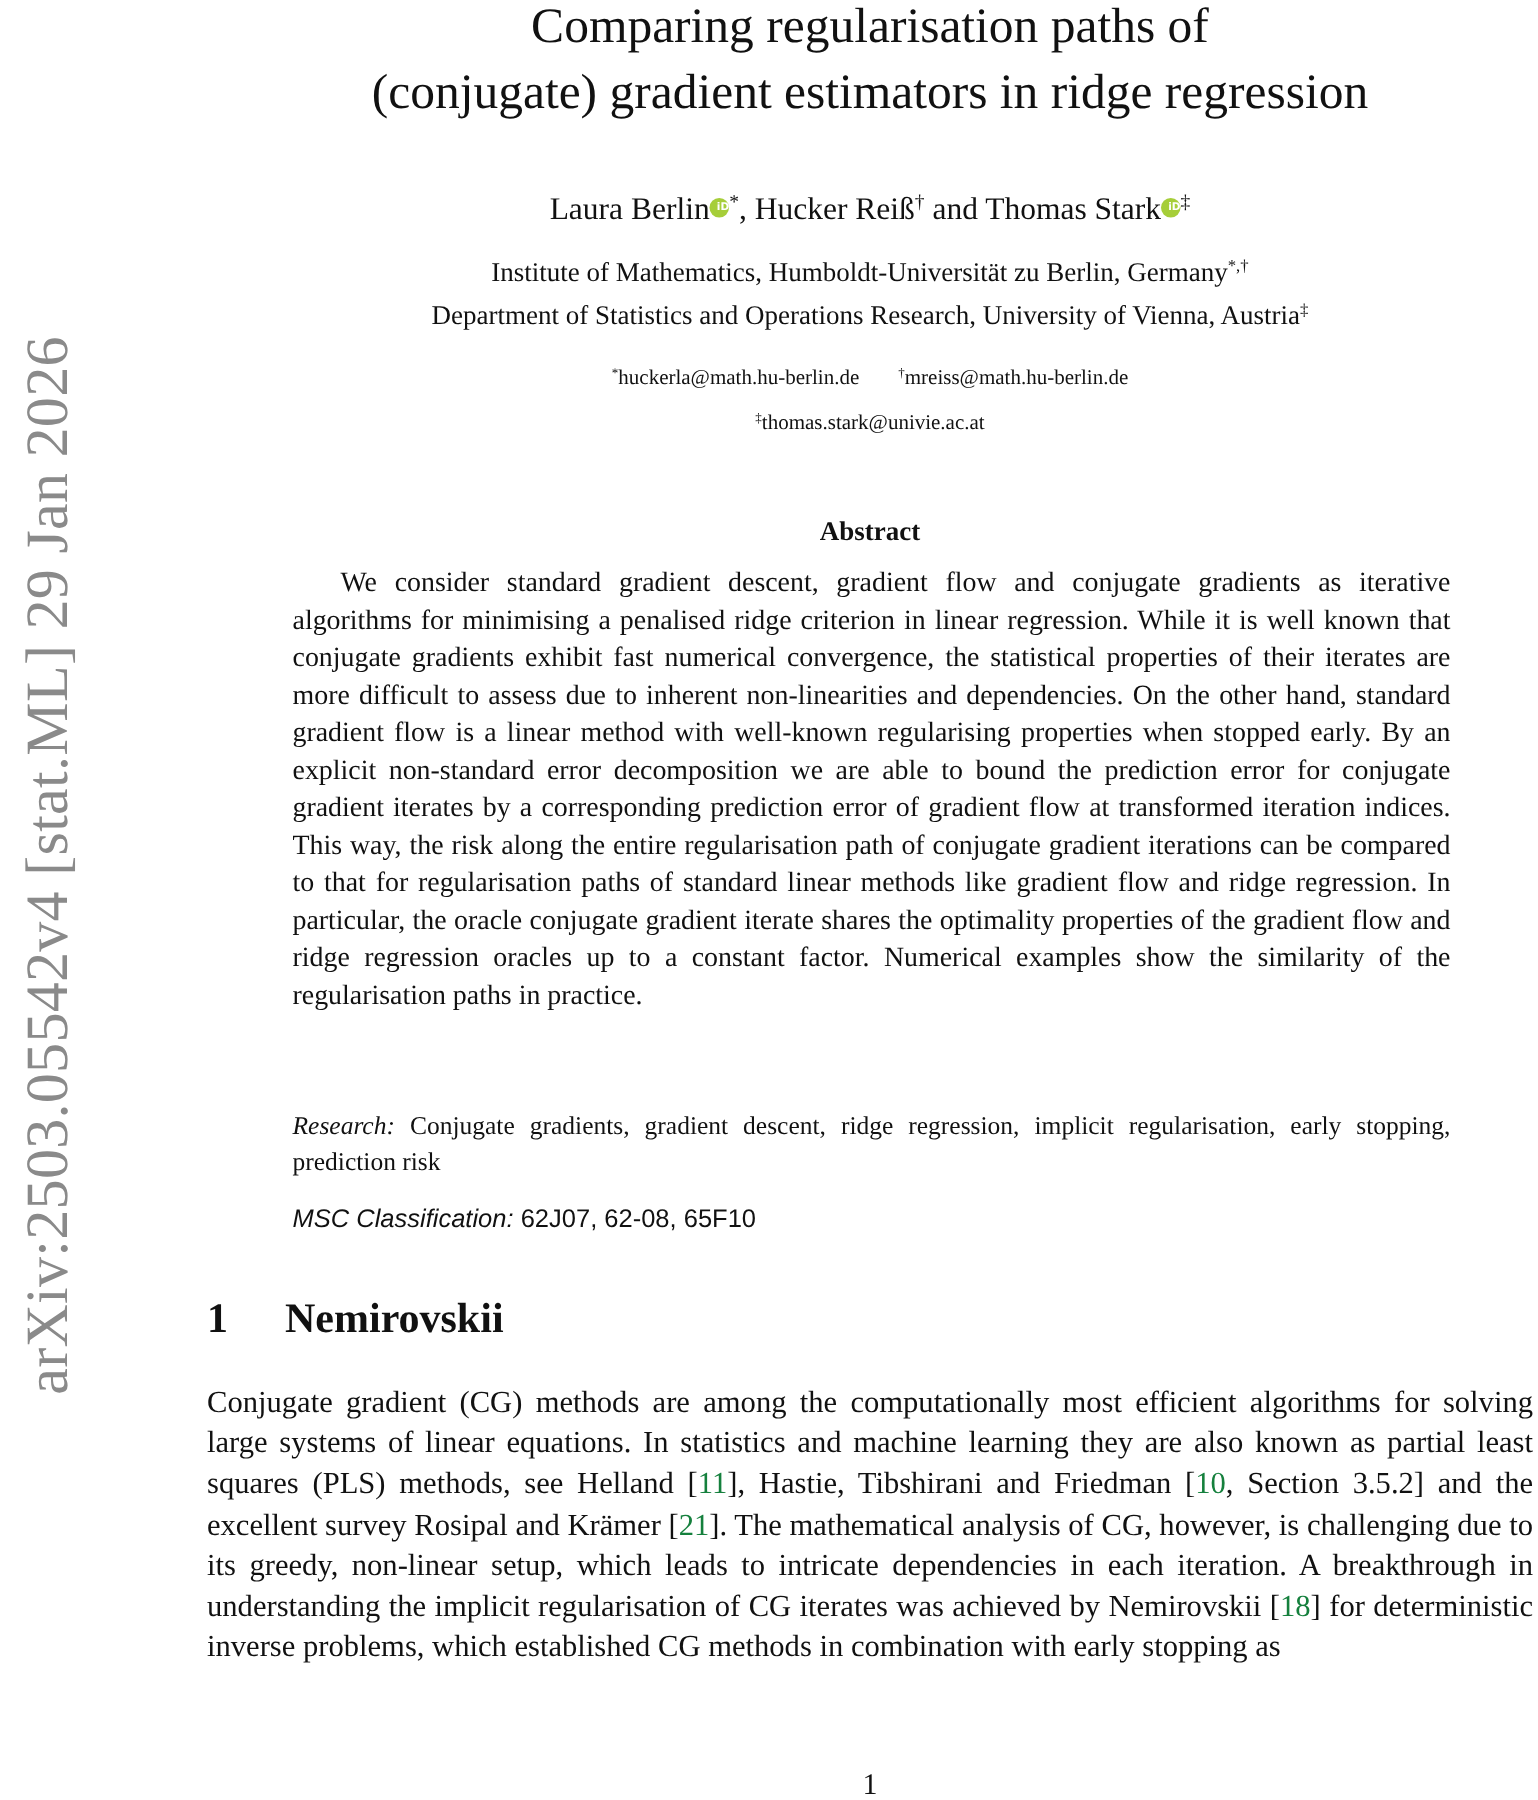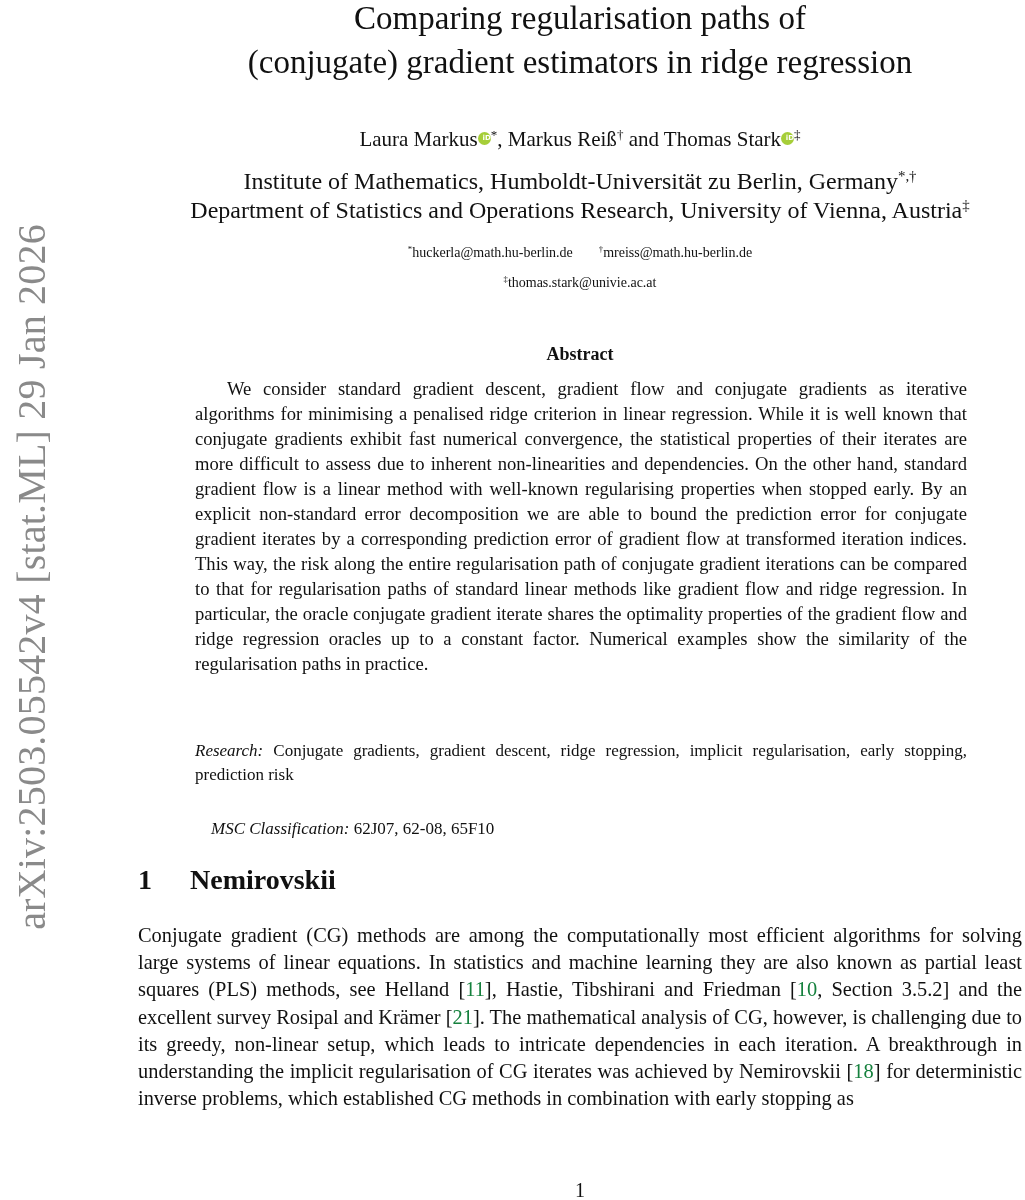--- a/index.html
+++ b/index.html
@@ -39,21 +39,21 @@
       display: inline-block; width: 13px; height: 13px; border-radius: 50%;
       background: #a6ce39; color: #fff; font-family: "DejaVu Sans", sans-serif;
       font-size: 7px; line-height: 13px; text-align: right; vertical-align: 6px;
       font-weight: bold;
     }
     sup { font-size: 0.62em; vertical-align: 0.55em; line-height: 0; }
     .affil {
       position: absolute; left: 150px; width: 860px;
       text-align: center;
       font-family: "Liberation Serif", serif;
-      font-size: 24px; line-height: 24px;
+      font-size: 18px; line-height: 24px;
     }
     .emails {
       position: absolute; left: 150px; width: 860px; top: 238px;
       text-align: center;
       font-family: "Liberation Serif", serif;
       font-size: 14px; line-height: 30px;
     }
     .emails .gap { display: inline-block; width: 26px; }
     .abstract-head {
       position: absolute; left: 150px; width: 860px; top: 342px;
@@ -67,22 +67,22 @@
       font-size: 18.6px; line-height: 25px;
       text-align: justify; text-indent: 32px; margin: 0;
     }
     .keywords {
       position: absolute; left: 195px; width: 772px; top: 739px;
       font-family: "Liberation Serif", serif;
       font-size: 17px; line-height: 24px; text-align: justify; margin: 0;
     }
     .msc {
       position: absolute; left: 195px; width: 772px; top: 801px;
-      font-family: Liberation Serif, serif;
-      font-size: 17px; line-height: 24px; margin: 16px;
+      font-family: Liberation Sans, sans-serif;
+      font-size: 17px; line-height: 24px; margin: 0;
     }
     .kw-label { font-style: italic; }
     .section-head {
       position: absolute; left: 138px; top: 862px;
       font-family: "Liberation Serif", serif;
       font-size: 28px; font-weight: bold; line-height: 36px; margin: 0;
     }
     .section-head .num { display: inline-block; width: 52px; }
     .intro {
       position: absolute; left: 138px; width: 884px; top: 922px;
@@ -103,21 +103,21 @@
 <div class="arxiv-stamp">
   <span>arXiv:2503.05542v4  [stat.ML]  29 Jan 2026</span>
 </div>
 
 <h1 class="title">
   <span>Comparing regularisation paths of</span><br>
   <span>(conjugate) gradient estimators in ridge regression</span>
 </h1>
 
 <div class="authors">
-  <span>Laura Markus</span><span class="orcid">iD</span><sup>*</sup><span>, </span><span>Markus Reiß</span><sup>†</sup><span> and </span><span>Thomas Stark</span><span class="orcid">iD</span><sup>‡</sup>
+  <span>Laura Berlin</span><span class="orcid">iD</span><sup>*</sup><span>, </span><span>Hucker Reiß</span><sup>†</sup><span> and </span><span>Thomas Stark</span><span class="orcid">iD</span><sup>‡</sup>
 </div>
 
 <div class="affil" style="top:169px;">
   <span>Institute of Mathematics, Humboldt-Universität zu Berlin, Germany</span><sup>*,†</sup>
 </div>
 <div class="affil" style="top:198px;">
   <span>Department of Statistics and Operations Research, University of Vienna, Austria</span><sup>‡</sup>
 </div>
 
 <div class="emails">

